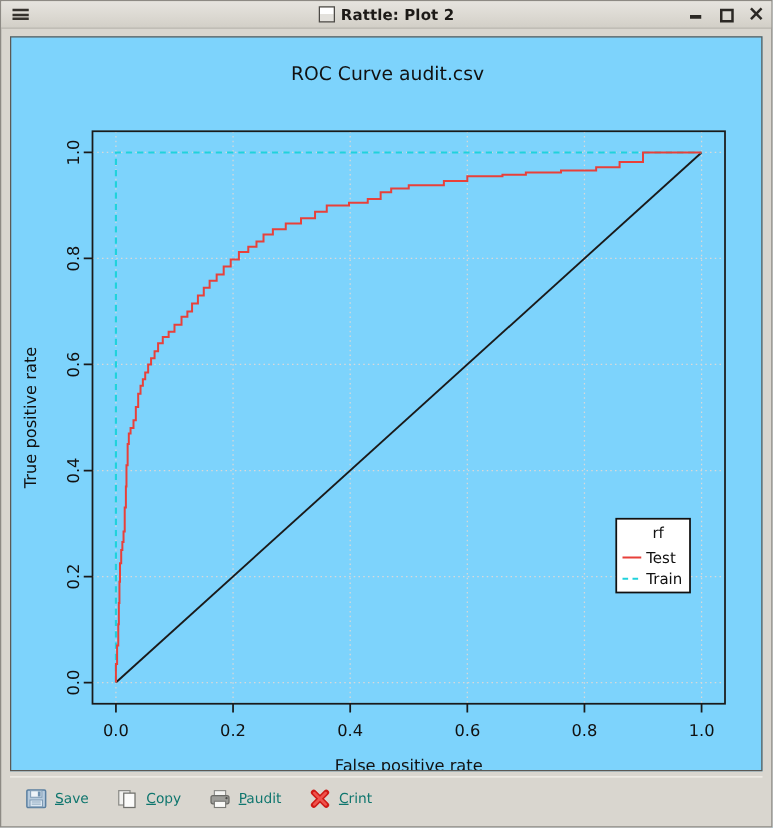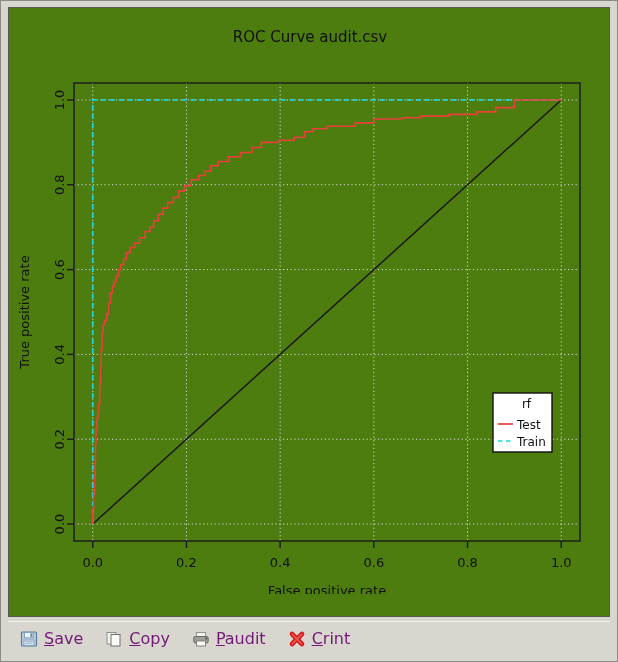--- a/index.html
+++ b/index.html
@@ -78,21 +78,21 @@
     content: ""; position: absolute; left: 0px; top: 4px;
     width: 12px; height: 2px; background: #2b2824;
   }
   .wb-close::before { transform: rotate(45deg); }
   .wb-close::after  { transform: rotate(-45deg); }
 
   
   #canvas-wrap {
     flex: 1;
     margin: 6px 7px 0 7px;
-    background: #4d7c0f;
+    background: #7dd3fc;
     border: 1px solid #5b5955;
     position: relative;
     overflow: hidden;
   }
   #plot { position: absolute; left: 0; top: 0; }
 
   
   #toolbar {
     height: 34px; min-height: 34px;
     margin: 4px 7px 6px 7px;
@@ -103,31 +103,47 @@
     padding-left: 10px;
     box-sizing: border-box;
     gap: 18px;
   }
   .tb-item {
     display: flex; align-items: center; gap: 6px;
     cursor: default;
     padding: 2px 2px;
   }
   .tb-label {
-    font-size: 16px;
-    color: #701a75;
+    font-size: 11px;
+    color: #0f766e;
   }
   .tb-label u { text-decoration: underline; }
   .tb-ico { width: 18px; height: 18px; flex: 0 0 18px; }
 </style>
 </head>
 <body>
 
 <div id="window">
 
+  <div id="titlebar">
+    <div id="menu-handle">
+      <i></i>
+        <i></i>
+        <i></i>
+    </div>
+    <div class="title-center">
+      <span id="title-icon"></span>
+      <span id="title-text">Rattle: Plot 2</span>
+    </div>
+    <div class="win-btns">
+      <span class="win-btn wb-min"></span>
+      <span class="win-btn wb-max"></span>
+      <span class="win-btn wb-close"></span>
+    </div>
+  </div>
 
   <div id="canvas-wrap">
     <svg id="plot" width="602" height="586" viewBox="0 0 602 586">
         <text x="301" y="34" text-anchor="middle" font-family="&quot;DejaVu Sans&quot;, sans-serif" font-size="15" fill="#111">ROC Curve  audit.csv</text>
         <g>
           <line x1="83.74074074074073" x2="83.74074074074073" y1="75" y2="533" stroke="#d9d9d9" stroke-width="1" stroke-dasharray="1.2 2.6"></line>
           <line x1="177.44444444444446" x2="177.44444444444446" y1="75" y2="533" stroke="#d9d9d9" stroke-width="1" stroke-dasharray="1.2 2.6"></line>
           <line x1="271.14814814814815" x2="271.14814814814815" y1="75" y2="533" stroke="#d9d9d9" stroke-width="1" stroke-dasharray="1.2 2.6"></line>
           <line x1="364.85185185185185" x2="364.85185185185185" y1="75" y2="533" stroke="#d9d9d9" stroke-width="1" stroke-dasharray="1.2 2.6"></line>
           <line x1="458.55555555555554" x2="458.55555555555554" y1="75" y2="533" stroke="#d9d9d9" stroke-width="1" stroke-dasharray="1.2 2.6"></line>

